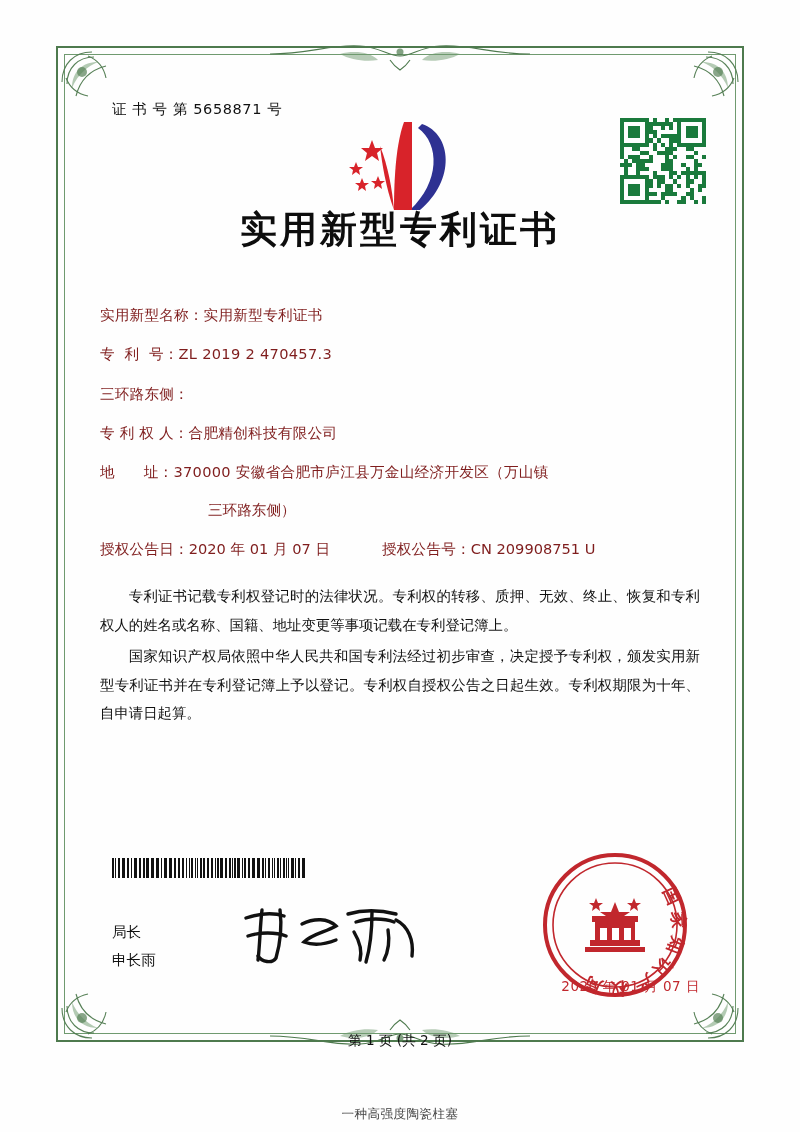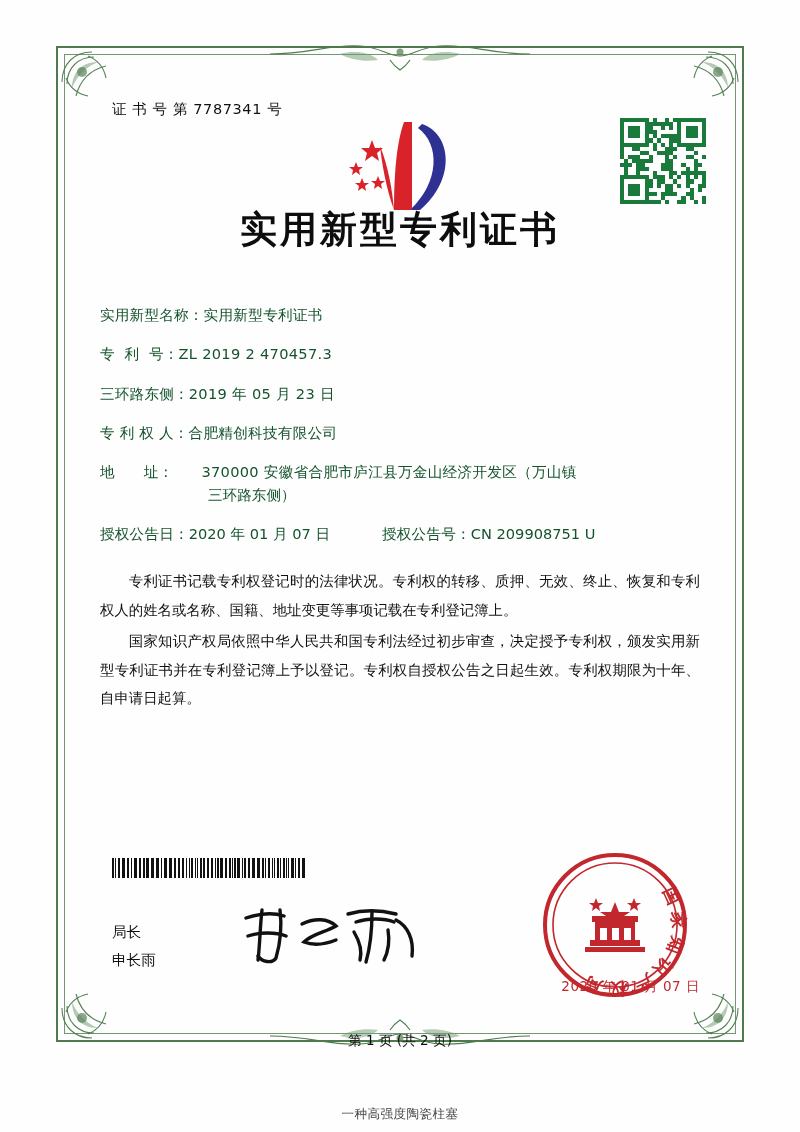--- a/index.html
+++ b/index.html
@@ -110,37 +110,37 @@
     font-weight: bold;
     letter-spacing: 3px;
     color: #0d0d0d;
     font-family: "DejaVu Sans", "Liberation Sans", sans-serif;
   }
 
   .fields {
     margin-top: 52px;
     font-size: 14.6px;
     line-height: 1.05;
-    color: #14532d;
+    color: #7f1d1d;
   }
   .row {
     display: flex;
     align-items: baseline;
     margin-bottom: 24px;
   }
   .row .lbl {
     flex: 0 0 auto;
     white-space: pre;
     letter-spacing: .2px;
   }
   .row .val {
     flex: 1 1 auto;
     letter-spacing: .3px;
   }
-  .row.addr { margin-bottom: 7px; gap: 28px; }
+  .row.addr { margin-bottom: 22px; }
   .addr-cont {
     margin-left: 108px;
     margin-bottom: 24px;
     font-size: 14.6px;
   }
   .row.two {
     display: flex;
     margin-bottom: 22px;
   }
   .row.two .seg2 { margin-left: 52px; }
@@ -749,40 +749,39 @@
         <i></i>
         <i></i>
         <i class="on" style="background: rgb(26, 122, 60);"></i>
         <i></i>
         <i class="on" style="background: rgb(26, 122, 60);"></i>
       </div>
   </div>
 
   <div class="content">
 
-    <div class="cert-no">证 书 号 第 7787341 号</div>
+    <div class="cert-no">证 书 号 第 5658871 号</div>
 
     <div class="title">实用新型专利证书</div>
 
     <div class="fields">
 
       <div class="row">
         <span class="lbl">实用新型名称：</span>
         <span class="val">实用新型专利证书</span>
       </div>
 
 
       <div class="row">
         <span class="lbl">专  利  号：</span>
         <span class="val">ZL 2019 2 470457.3</span>
       </div>
 
       <div class="row">
         <span class="lbl">三环路东侧：</span>
-        <span class="val">2019 年 05 月 23 日</span>
       </div>
 
       <div class="row">
         <span class="lbl">专 利 权 人：</span>
         <span class="val">合肥精创科技有限公司</span>
       </div>
 
       <div class="row addr">
         <span class="lbl">地      址：</span>
         <span class="val">370000  安徽省合肥市庐江县万金山经济开发区（万山镇</span>

